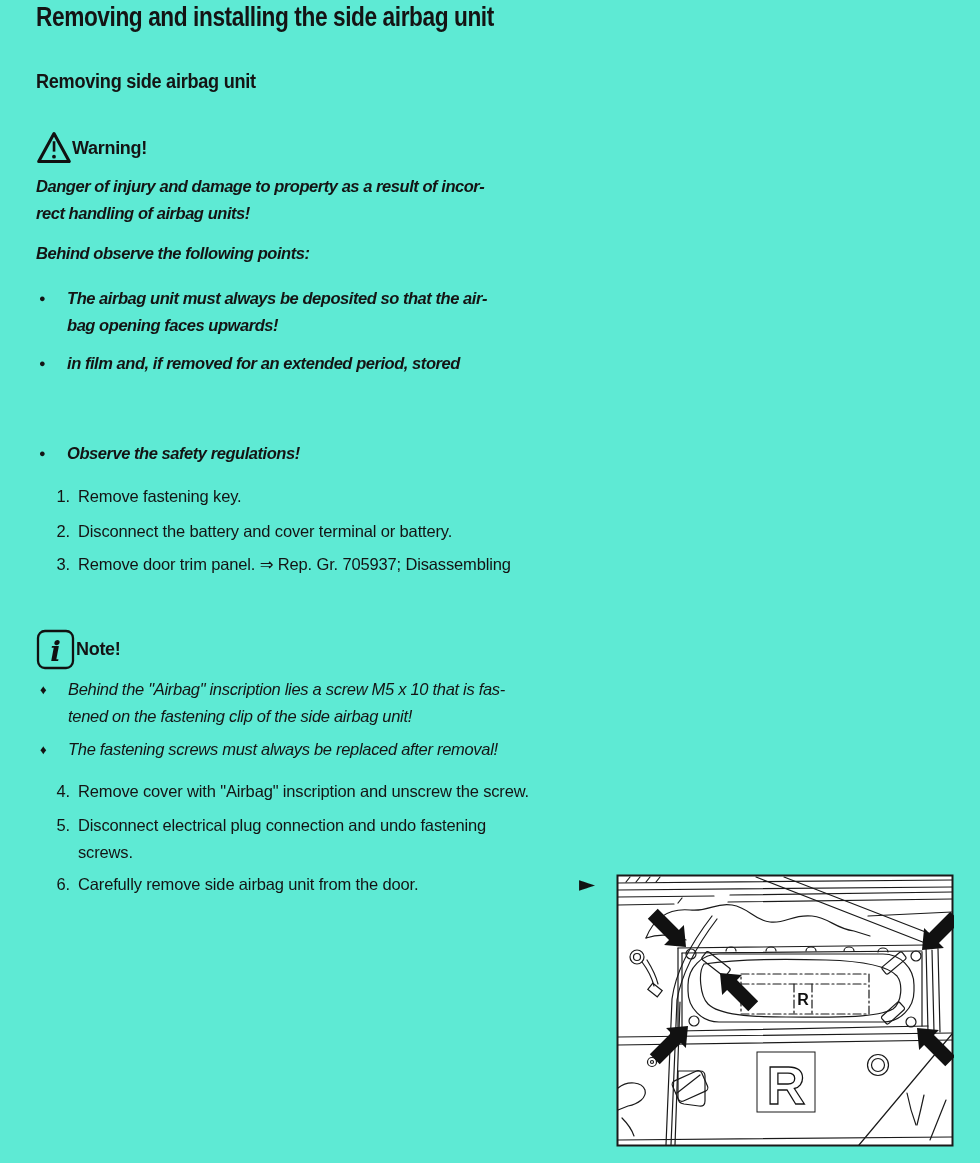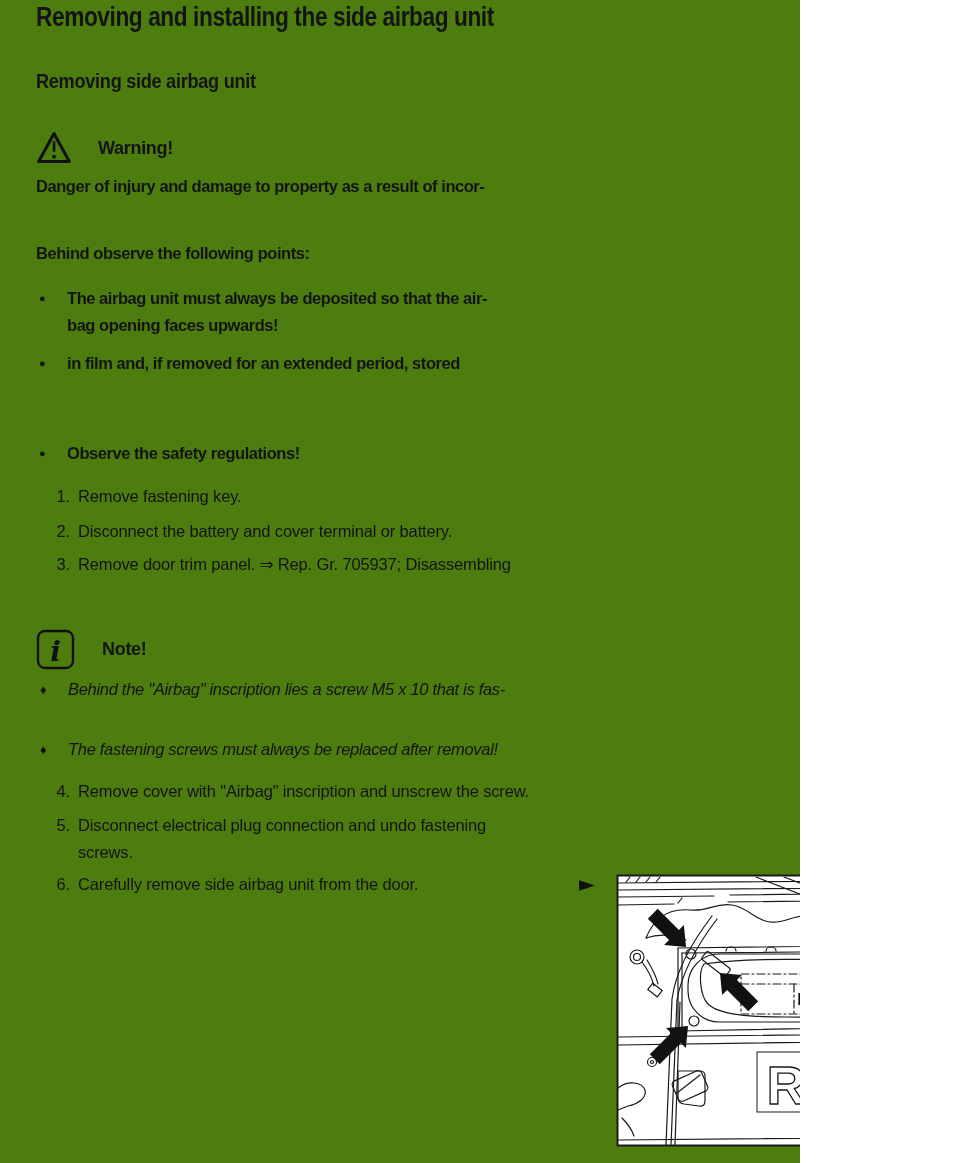--- a/index.html
+++ b/index.html
@@ -1,41 +1,41 @@
 <!DOCTYPE html>
 <html><head>
 <meta charset="utf-8">
 <style>
   html,body { margin:0; padding:0; background:#ffffff; }
   .page {
-    position:relative; width:800px; height:1163px; background:#4d7c0f;
+    position:relative; width:980px; height:1163px; background:#5eead4;
     font-family:"Liberation Sans","DejaVu Sans",sans-serif; color:#141414;
     overflow:hidden;
   }
   .abs { position:absolute; left:36px; }
 
   .title {
     margin:0; font-size:27px; font-weight:700; letter-spacing:-0.5px;
     line-height:32px; white-space:nowrap;
     transform:scaleX(0.84); transform-origin:0 0;
   }
   .subtitle {
     margin:0; font-size:19.5px; font-weight:700; letter-spacing:-0.3px;
     line-height:24px; white-space:nowrap;
     transform:scaleX(0.93); transform-origin:0 0;
   }
 
-  .icon-head { display:flex; align-items:center; gap:26px; }
+  .icon-head { display:flex; align-items:center; }
   .head-label { font-size:18px; font-weight:700; letter-spacing:-0.3px; }
 
   .body-line {
     font-size:16.5px; line-height:27px; letter-spacing:-0.15px;
     white-space:nowrap; color:#141414;
   }
-  .bi { font-weight:700; letter-spacing:-0.45px; }
+  .bi { font-weight:700; font-style:italic; letter-spacing:-0.45px; }
   .it { font-style:italic; letter-spacing:-0.3px; }
 
   .bullet-row { display:flex; }
   .bullet-glyph {
     flex:none; width:28px; padding-left:3px; line-height:27px;
     font-size:11px; color:#141414;
   }
   .bullet-glyph.diamond { font-size:13px; padding-left:4px; }
 
   .step-row { display:flex; }
@@ -60,20 +60,21 @@
     <svg width="36" height="38" viewBox="0 0 40 38">
       <path d="M20,3 L37,34 L3,34 Z" fill="none" stroke="#111" stroke-width="3.4" stroke-linejoin="round"></path>
       <rect x="18.6" y="11.5" width="2.9" height="11.5" fill="#111"></rect>
       <circle cx="20" cy="28.7" r="2.1" fill="#111"></circle>
     </svg>
     <span class="head-label">Warning!</span>
   </div>
 
   <div class="abs" style="top:173px">
     <div class="body-line bi">Danger of injury and damage to property as a result of incor-</div>
+    <div class="body-line bi">rect handling of airbag units!</div>
   </div>
 
   <div class="abs" style="top:240px">
     <div class="body-line bi">Behind observe the following points:</div>
   </div>
 
   <div class="abs bullet-row" style="top:285px">
     <span class="bullet-glyph">●</span>
     <div>
       <div class="body-line bi">The airbag unit must always be deposited so that the air-</div>
@@ -121,20 +122,21 @@
       <rect x="2" y="2" width="35" height="37" rx="7" fill="none" stroke="#111" stroke-width="2.3"></rect>
       <text x="19.5" y="32" text-anchor="middle" font-family="DejaVu Serif, serif" font-style="italic" font-weight="bold" font-size="28" fill="#111">i</text>
     </svg>
     <span class="head-label">Note!</span>
   </div>
 
   <div class="abs bullet-row" style="top:676px">
     <span class="bullet-glyph diamond">♦</span>
     <div>
       <div class="body-line it">Behind the "Airbag" inscription lies a screw M5 x 10 that is fas-</div>
+      <div class="body-line it">tened on the fastening clip of the side airbag unit!</div>
     </div>
   </div>
 
   <div class="abs bullet-row" style="top:736px">
     <span class="bullet-glyph diamond">♦</span>
     <div>
       <div class="body-line it">The fastening screws must always be replaced after removal!</div>
     </div>
   </div>
 

